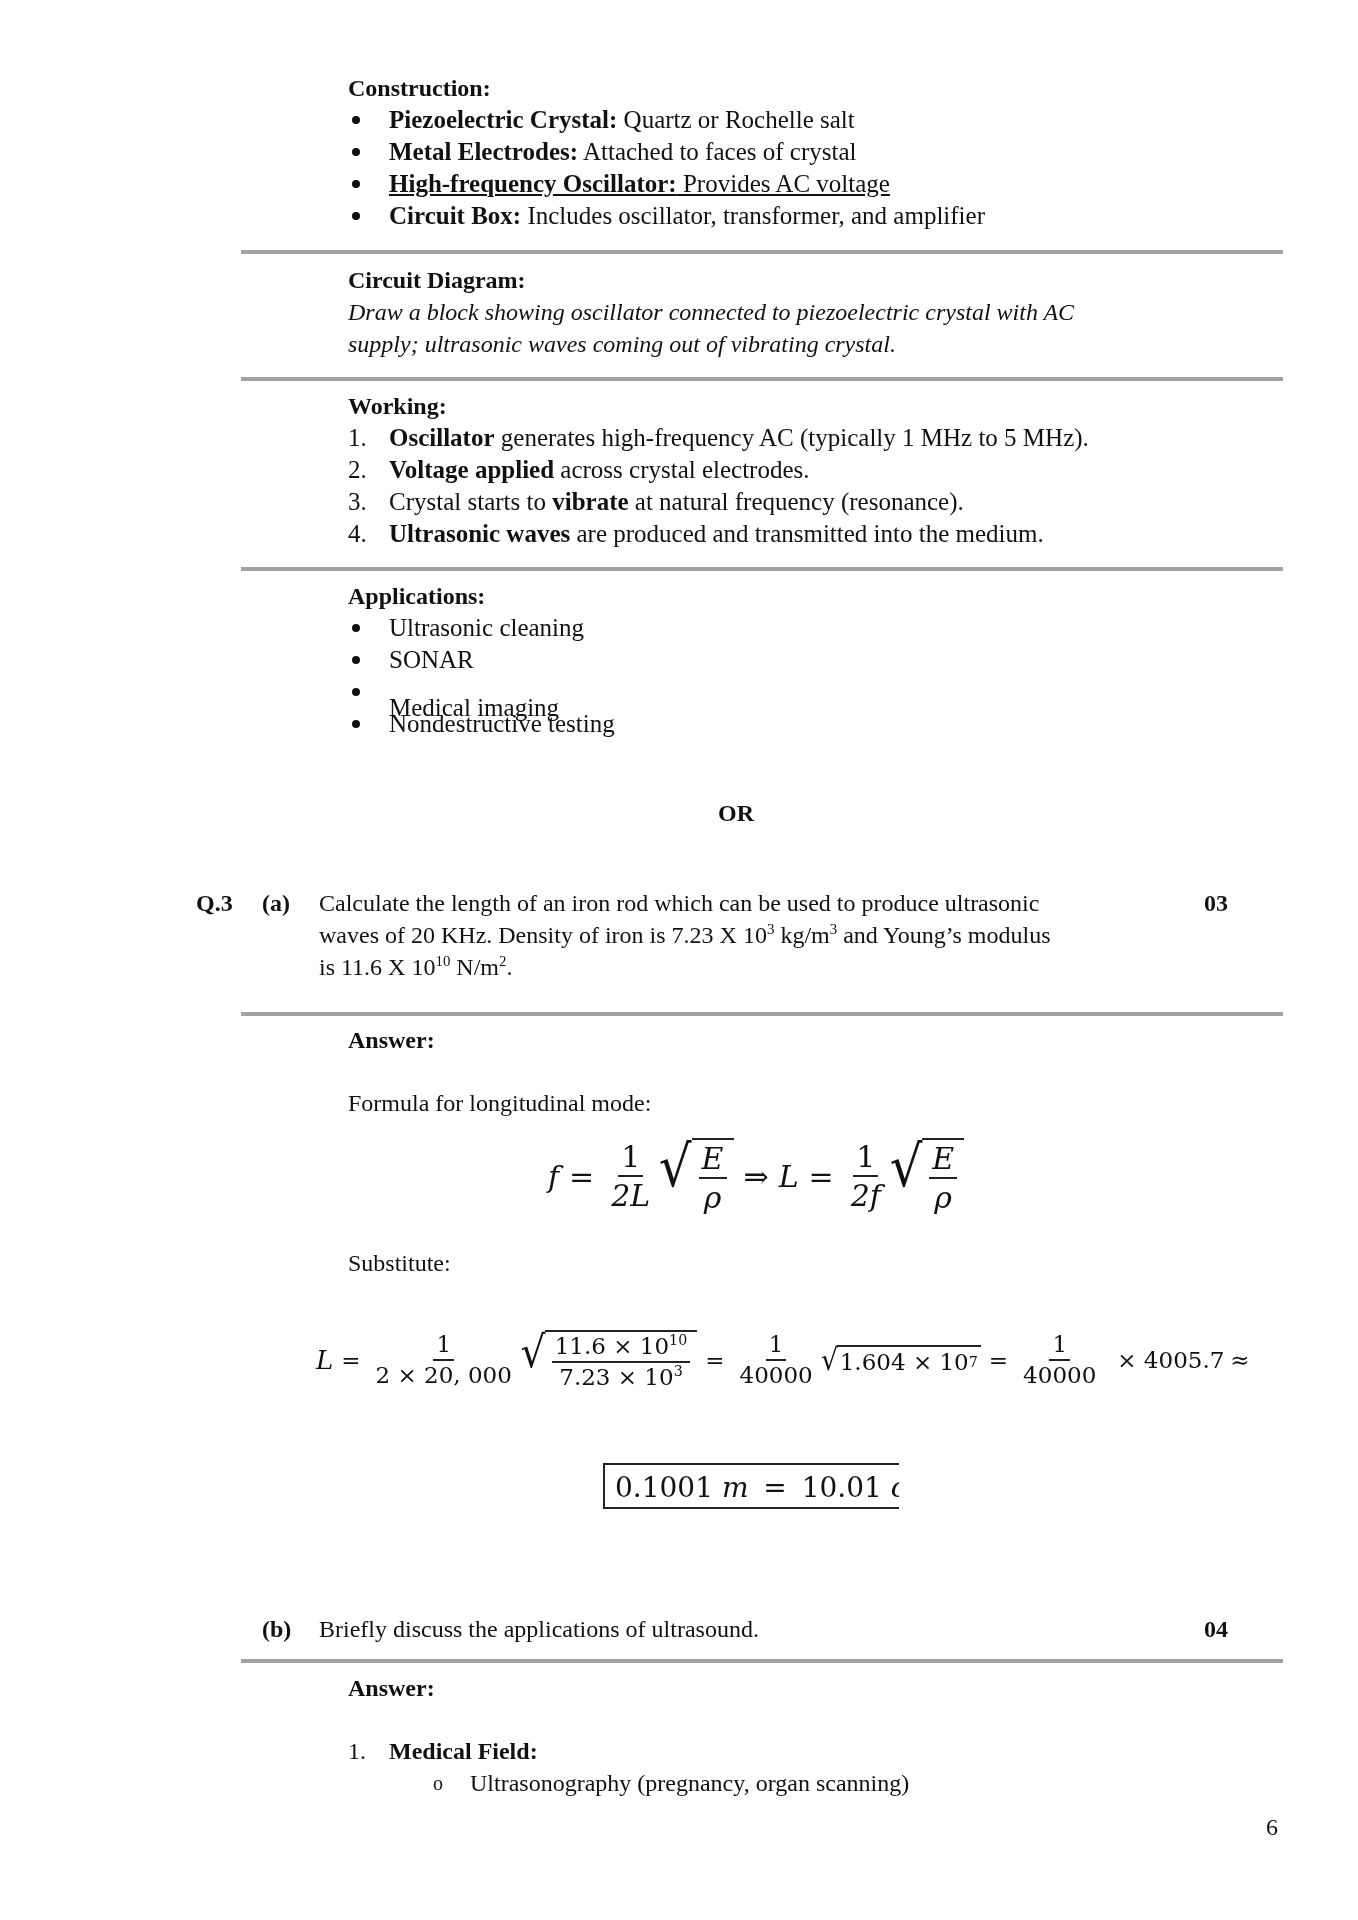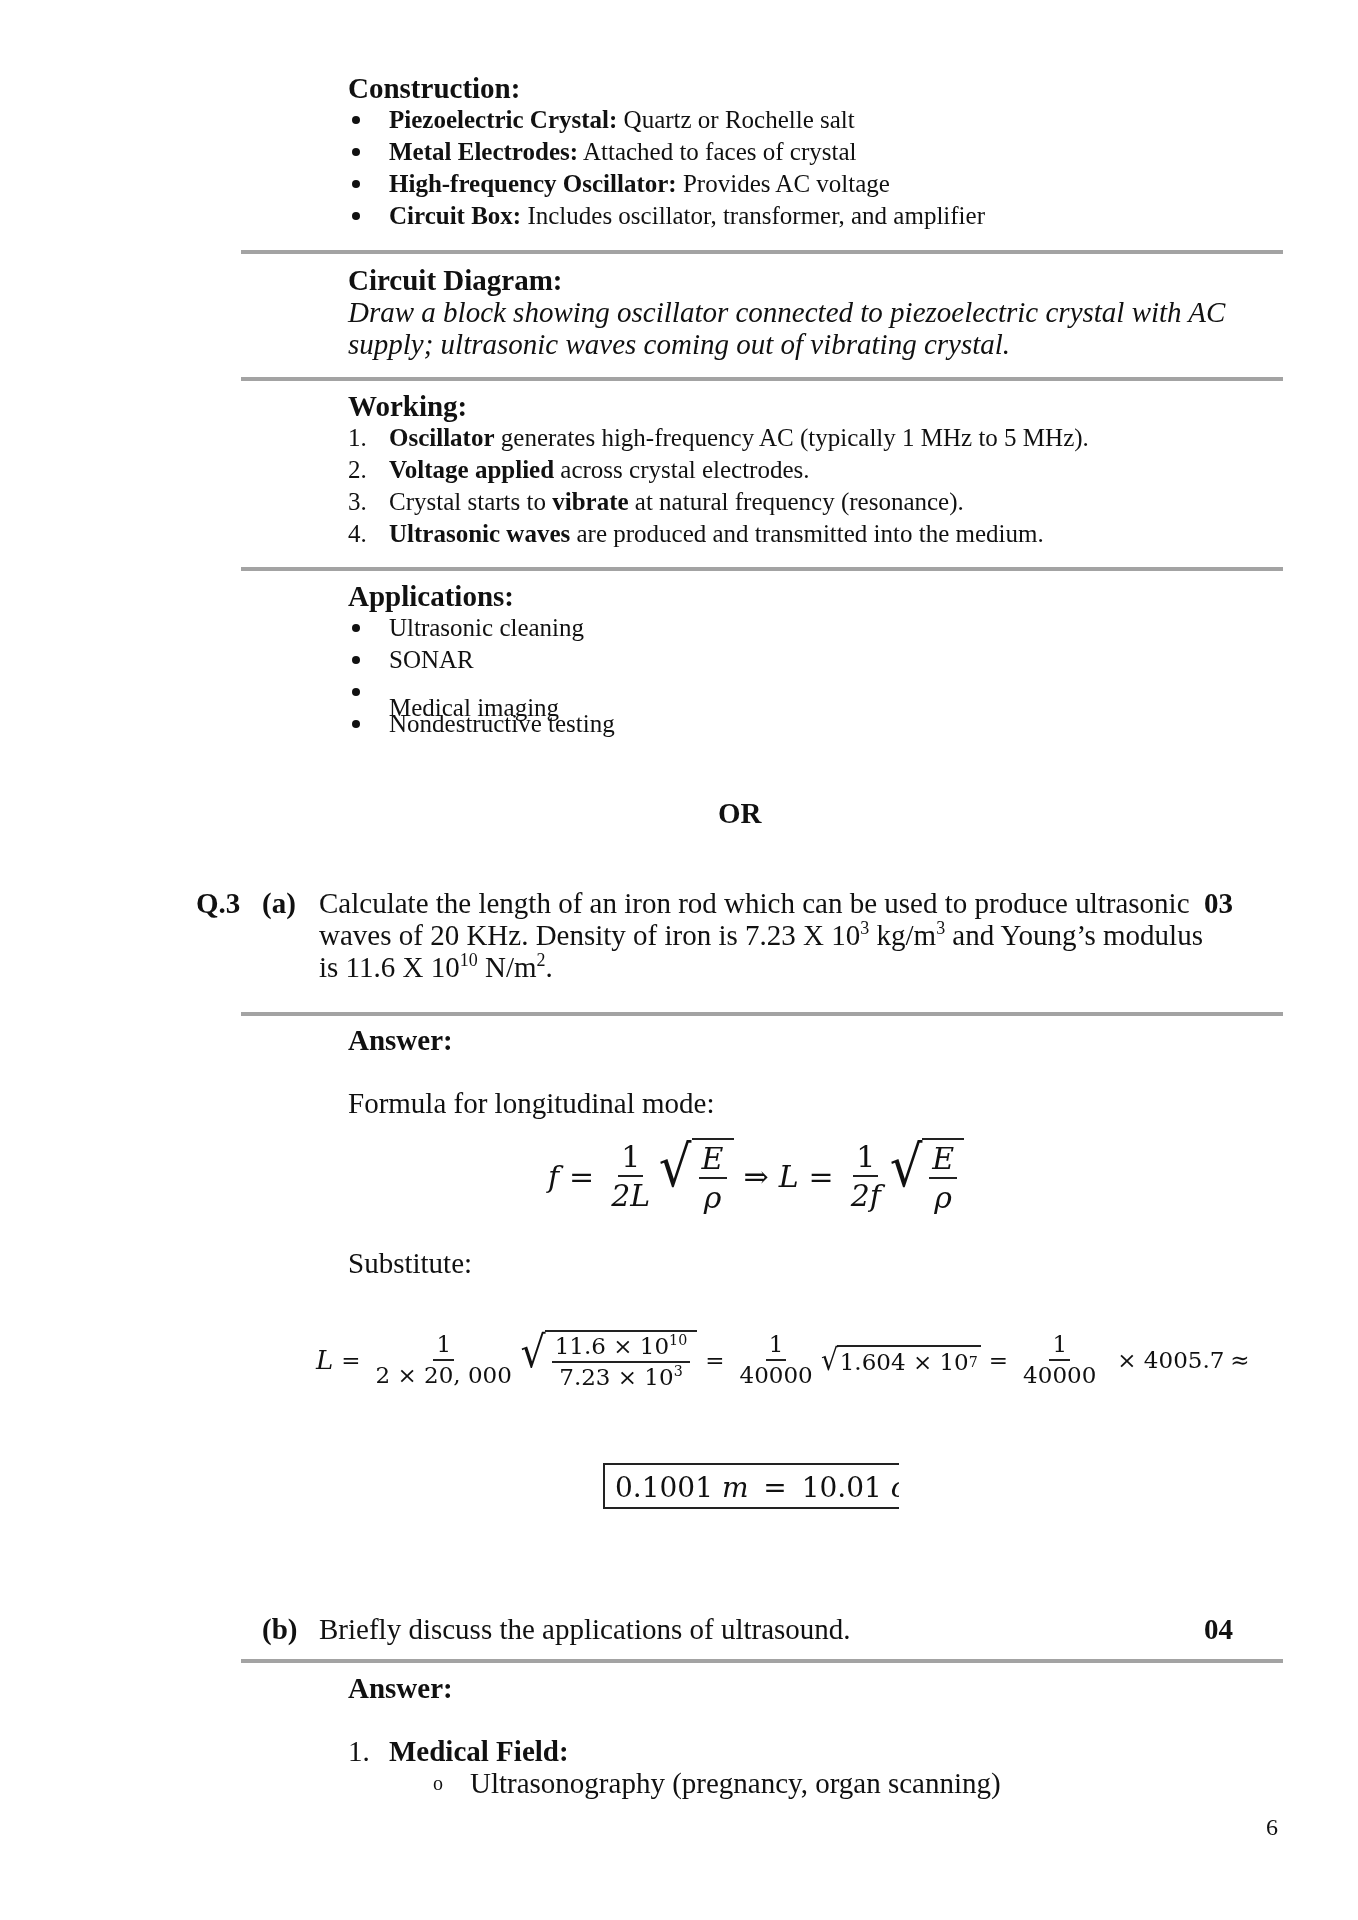--- a/index.html
+++ b/index.html
@@ -2,21 +2,21 @@
 <html><head>
 <meta charset="utf-8">
 <style>
   html, body { margin: 0; padding: 0; background: #ffffff; }
   body {
     width: 1358px; height: 1920px; position: relative; overflow: hidden;
     font-family: "Liberation Serif", "DejaVu Serif", serif;
     color: #111111;
   }
   .abs { position: absolute; }
-  .t { font-size: 29px; line-height: 32px; white-space: nowrap; }
+  .t { font-size: 24px; line-height: 32px; white-space: nowrap; }
   .b { font-weight: bold; }
   .i { font-style: italic; }
   .rule { position: absolute; left: 241px; width: 1042px; height: 4px; background: #a3a3a3; }
   .li { position: absolute; left: 349px; font-size: 25px; line-height: 32px; white-space: nowrap; }
   .bullet { position: absolute; left: 348px; width: 8px; height: 8px; border-radius: 50%; background: #111; }
   .num { position: absolute; left: 349px; font-size: 25px; line-height: 32px; }
   .math { font-family: "DejaVu Serif", "Liberation Serif", serif; color: #111; }
   .m-i { font-style: italic; }
   .frac { display: inline-flex; flex-direction: column; align-items: center; vertical-align: middle; margin: 0 4px; }
   .frac .n { padding: 0 3px 2px; border-bottom: 2px solid #222; line-height: 1.1; }
@@ -29,21 +29,21 @@
 </head>
 <body>
 
 <div class="abs t b" style="left:348px; top:72px;">Construction:</div>
 <div>
   <div class="bullet" style="left:352px; top:116px;"></div>
   <div class="li" style="left:389px; top:104px;"><span class="b">Piezoelectric Crystal:</span><span> Quartz or Rochelle salt</span></div>
   <div class="bullet" style="left:352px; top:148px;"></div>
   <div class="li" style="left:389px; top:136px;"><span class="b">Metal Electrodes:</span><span> Attached to faces of crystal</span></div>
   <div class="bullet" style="left:352px; top:180px;"></div>
-  <div class="li" style="left:389px; top:168px;"><span class="b">High-frequency Oscillator:</span><span> Provides AC voltage</span></div>
+  <div class="li" style="left:389px; top:168px;text-decoration:underline;"><span class="b">High-frequency Oscillator:</span><span> Provides AC voltage</span></div>
   <div class="bullet" style="left:352px; top:212px;"></div>
   <div class="li" style="left:389px; top:200px;"><span class="b">Circuit Box:</span><span> Includes oscillator, transformer, and amplifier</span></div>
 </div>
 
 <div class="rule" style="top:250px;"></div>
 
 <div class="abs t b" style="left:348px; top:264px;">Circuit Diagram:</div>
 <div class="abs t i" style="left:348px; top:296px;">Draw a block showing oscillator connected to piezoelectric crystal with AC</div>
 <div class="abs t i" style="left:348px; top:328px;">supply; ultrasonic waves coming out of vibrating crystal.</div>
 

